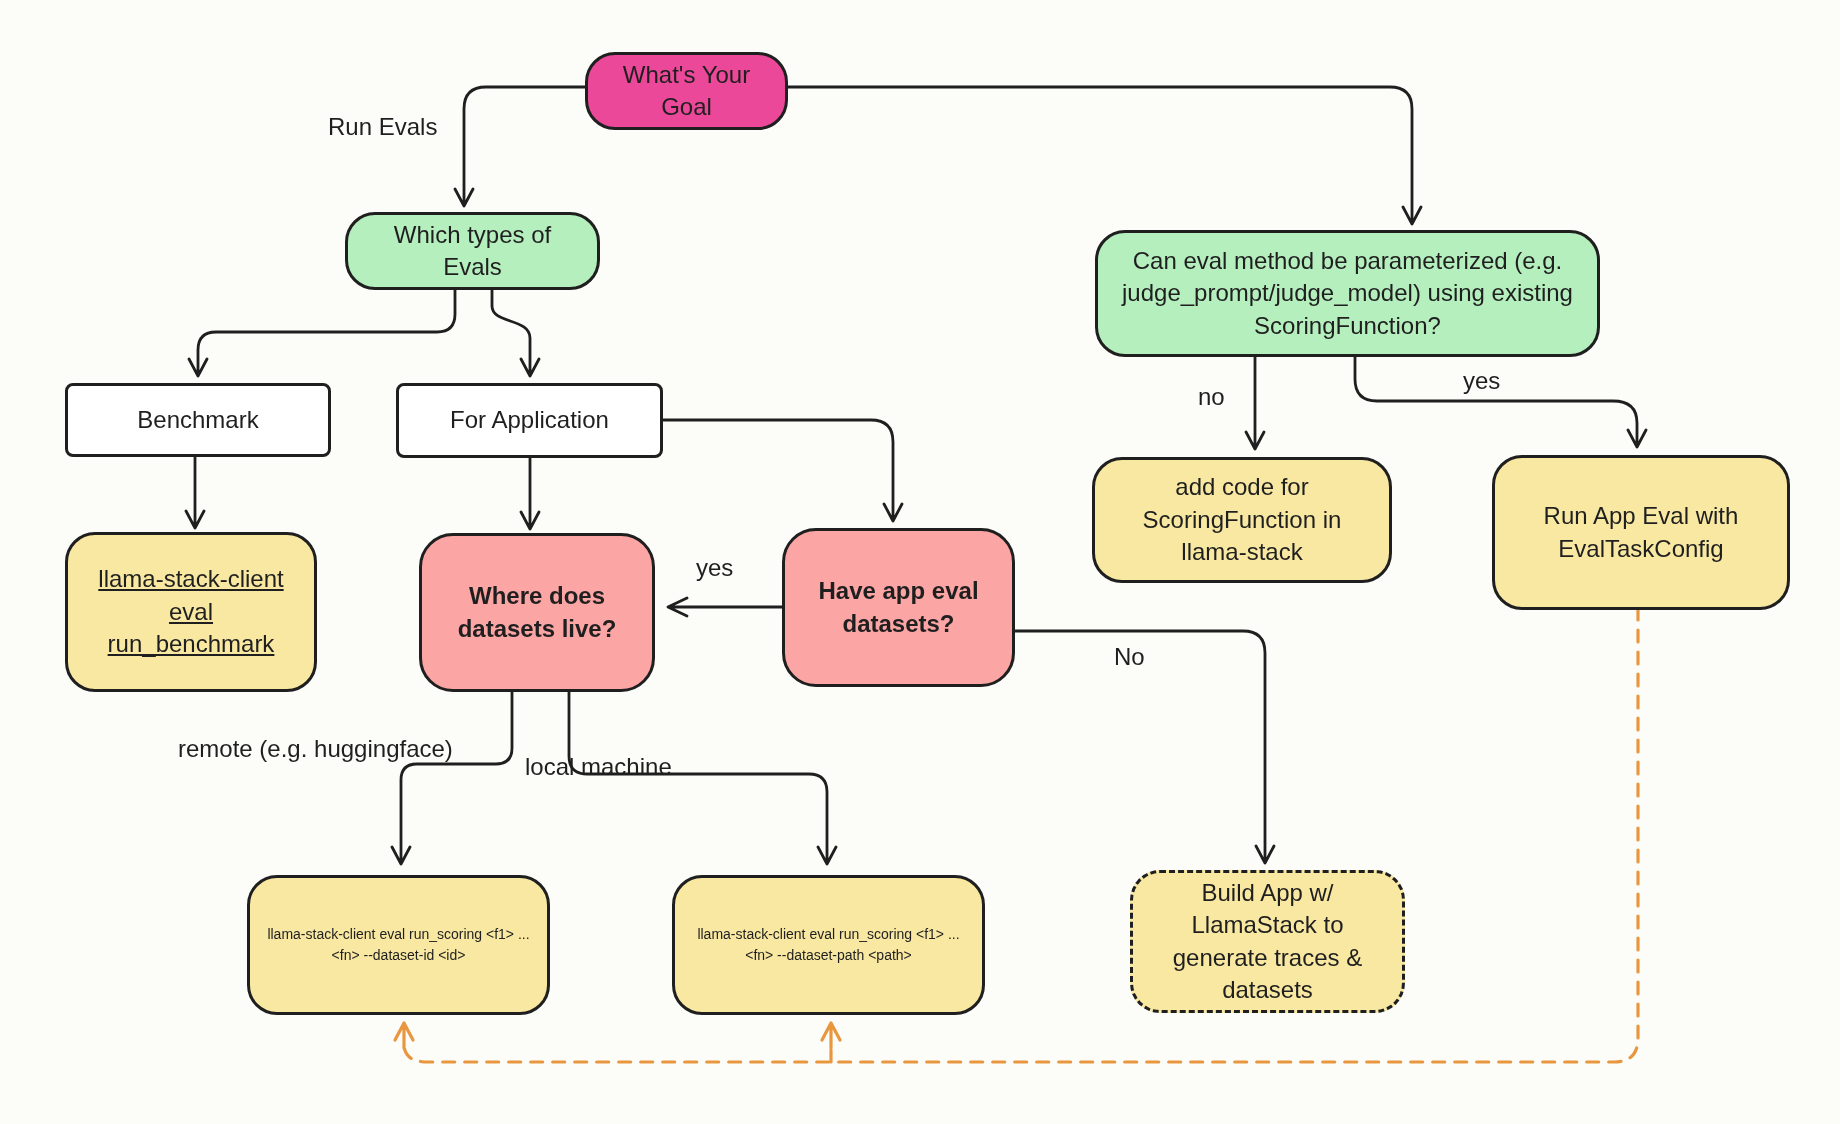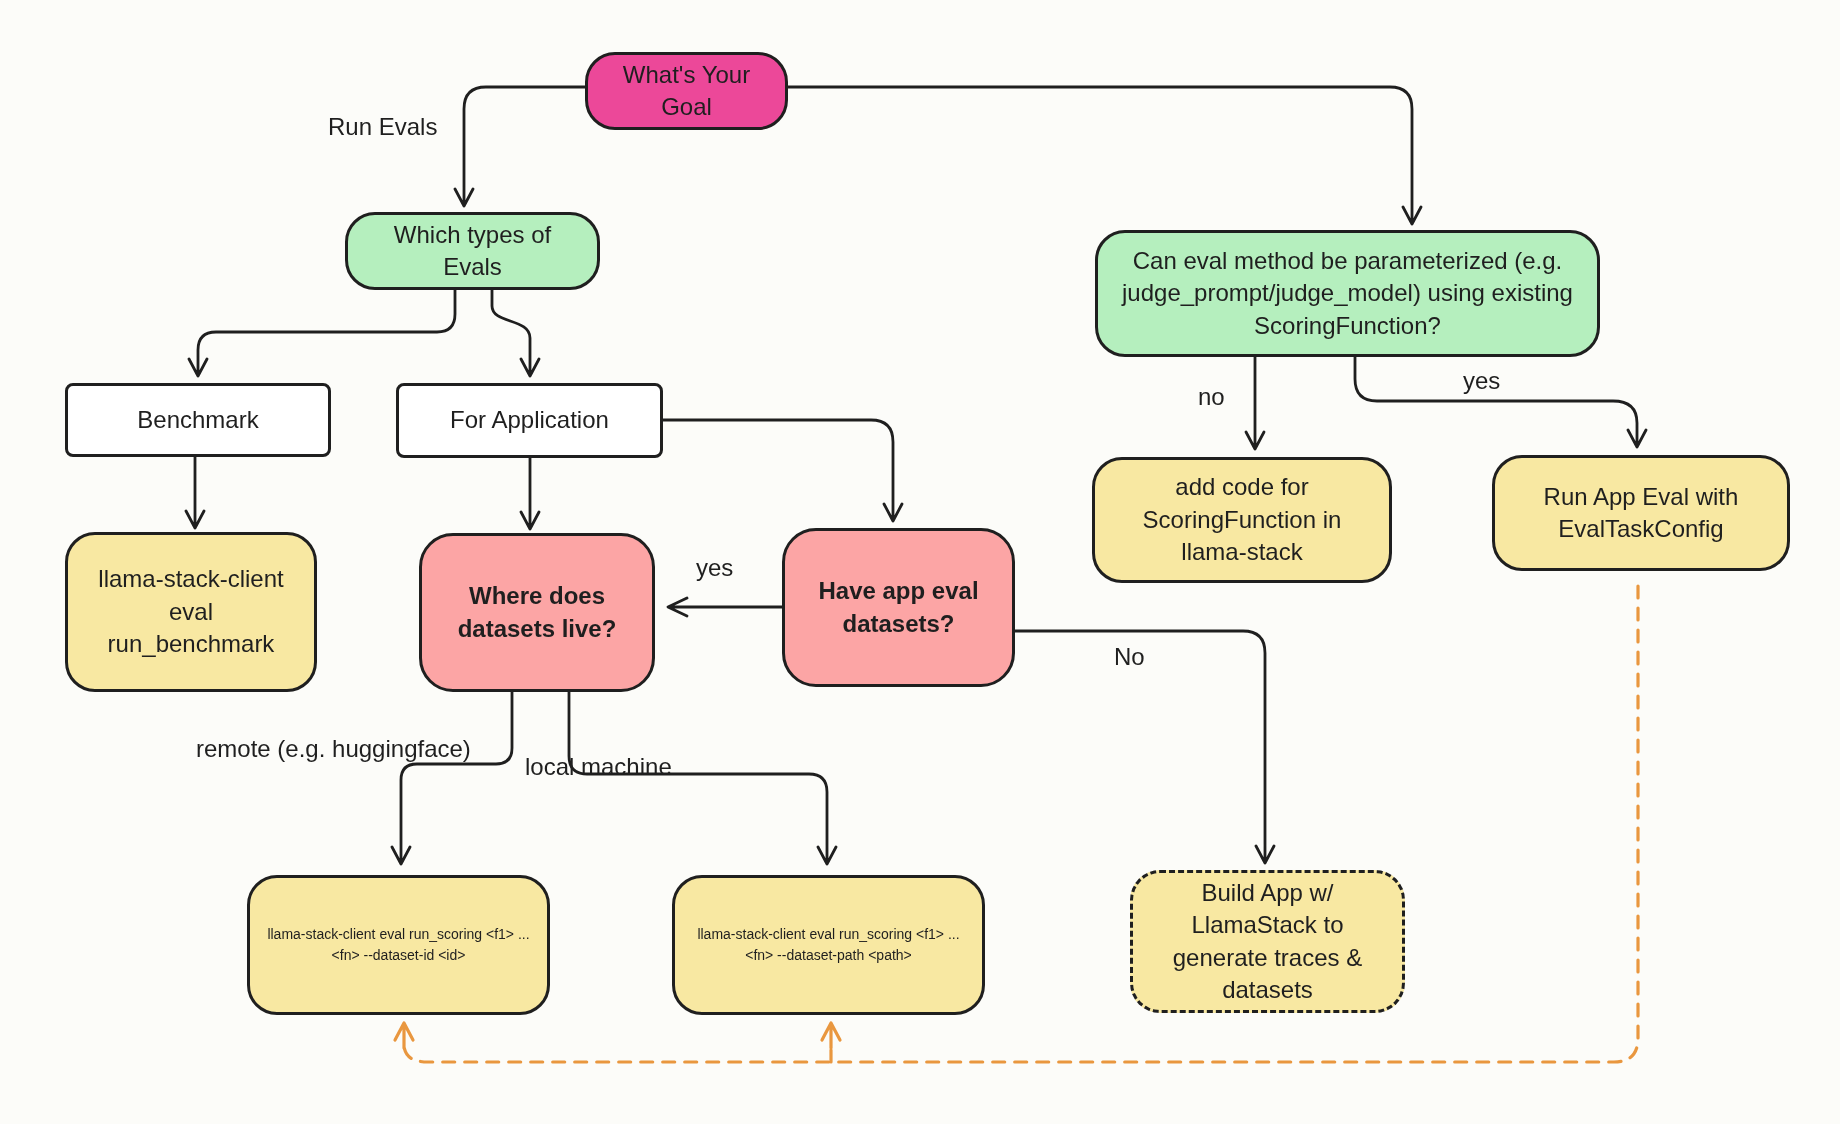--- a/index.html
+++ b/index.html
@@ -74,44 +74,44 @@
   <div class="node pink" style="left:585px;top:52px;width:203px;height:78px;">What's Your Goal</div>
 
   <div class="node green" style="left:345px;top:212px;width:255px;height:78px;">Which types of Evals</div>
 
   <div class="node green" style="left:1095px;top:230px;width:505px;height:127px;">Can eval method be parameterized (e.g. judge_prompt/judge_model) using existing ScoringFunction?</div>
 
   <div class="node white" style="left:65px;top:383px;width:266px;height:74px;">Benchmark</div>
 
   <div class="node white" style="left:396px;top:383px;width:267px;height:75px;">For Application</div>
 
-  <div class="node yellow" style="left:65px;top:532px;width:252px;height:160px;">llama-stack-client eval run_benchmark</div>
+  <div class="node yellow" style="left:65px;top:532px;width:252px;height:160px;text-decoration:underline;">llama-stack-client eval run_benchmark</div>
 
   <div class="node blue" style="left:419px;top:533px;width:236px;height:159px;">Where does datasets live?</div>
 
   <div class="node blue" style="left:782px;top:528px;width:233px;height:159px;">Have app eval datasets?</div>
 
   <div class="node yellow" style="left:1092px;top:457px;width:300px;height:126px;">add code for ScoringFunction in llama-stack</div>
 
-  <div class="node yellow" style="left:1492px;top:455px;width:298px;height:116px;">Run App Eval with EvalTaskConfig</div>
+  <div class="node yellow" style="left:1492px;top:455px;width:298px;height:155px;">Run App Eval with EvalTaskConfig</div>
 
   <div class="node yellow cmd" style="left:247px;top:875px;width:303px;height:140px;">llama-stack-client eval run_scoring &lt;f1&gt; ... &lt;fn&gt; --dataset-id &lt;id&gt;</div>
 
   <div class="node yellow cmd" style="left:672px;top:875px;width:313px;height:140px;">llama-stack-client eval run_scoring &lt;f1&gt; ... &lt;fn&gt; --dataset-path &lt;path&gt;</div>
 
   <div class="node yellow dashedborder" style="left:1130px;top:870px;width:275px;height:143px;padding:8px 24px;">Build App w/ LlamaStack to generate traces &amp; datasets</div>
 
   <div class="elabel" style="left:328px;top:113px;">Run Evals</div>
 
 
   <div class="elabel" style="left:1198px;top:383px;">no</div>
 
   <div class="elabel" style="left:1463px;top:367px;">yes</div>
 
   <div class="elabel" style="left:696px;top:554px;">yes</div>
 
   <div class="elabel" style="left:1114px;top:643px;">No</div>
 
-  <div class="elabel" style="left:196px;top:735px;">remote (e.g. huggingface)</div>
+  <div class="elabel" style="left:178px;top:735px;">remote (e.g. huggingface)</div>
 
   <div class="elabel" style="left:525px;top:753px;">local machine</div>
 
 </div>
 
 </body></html>

